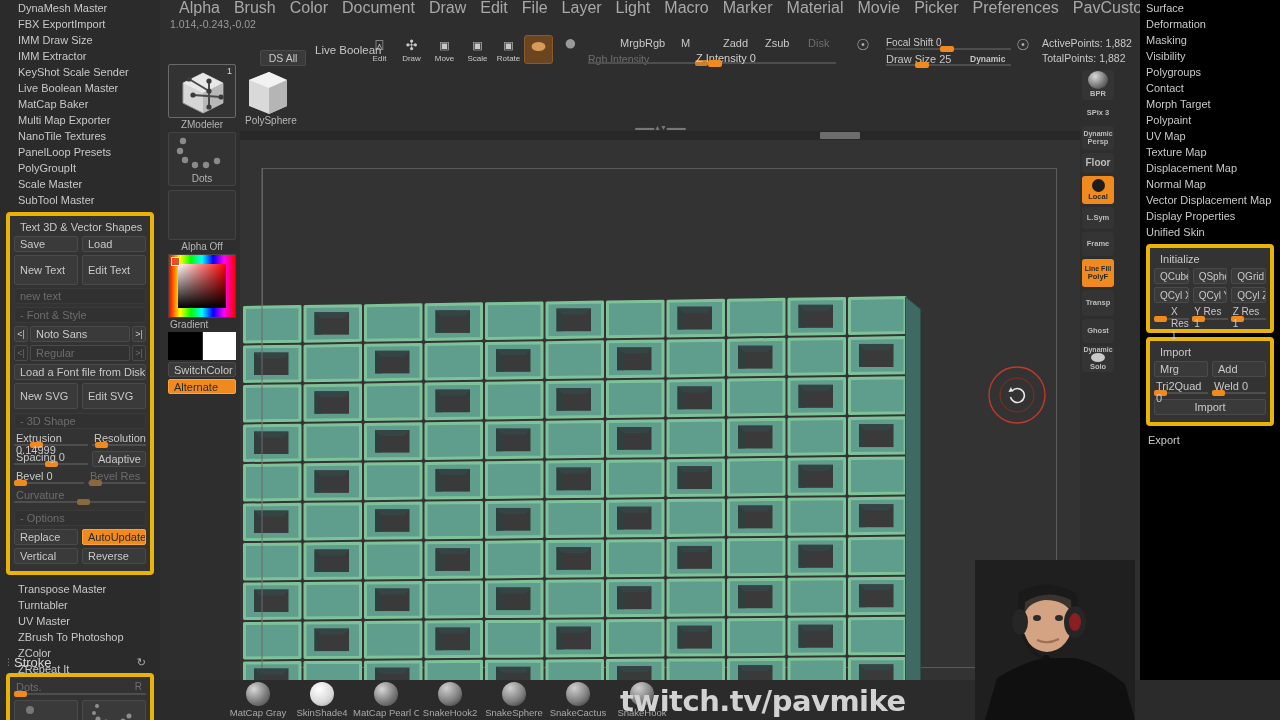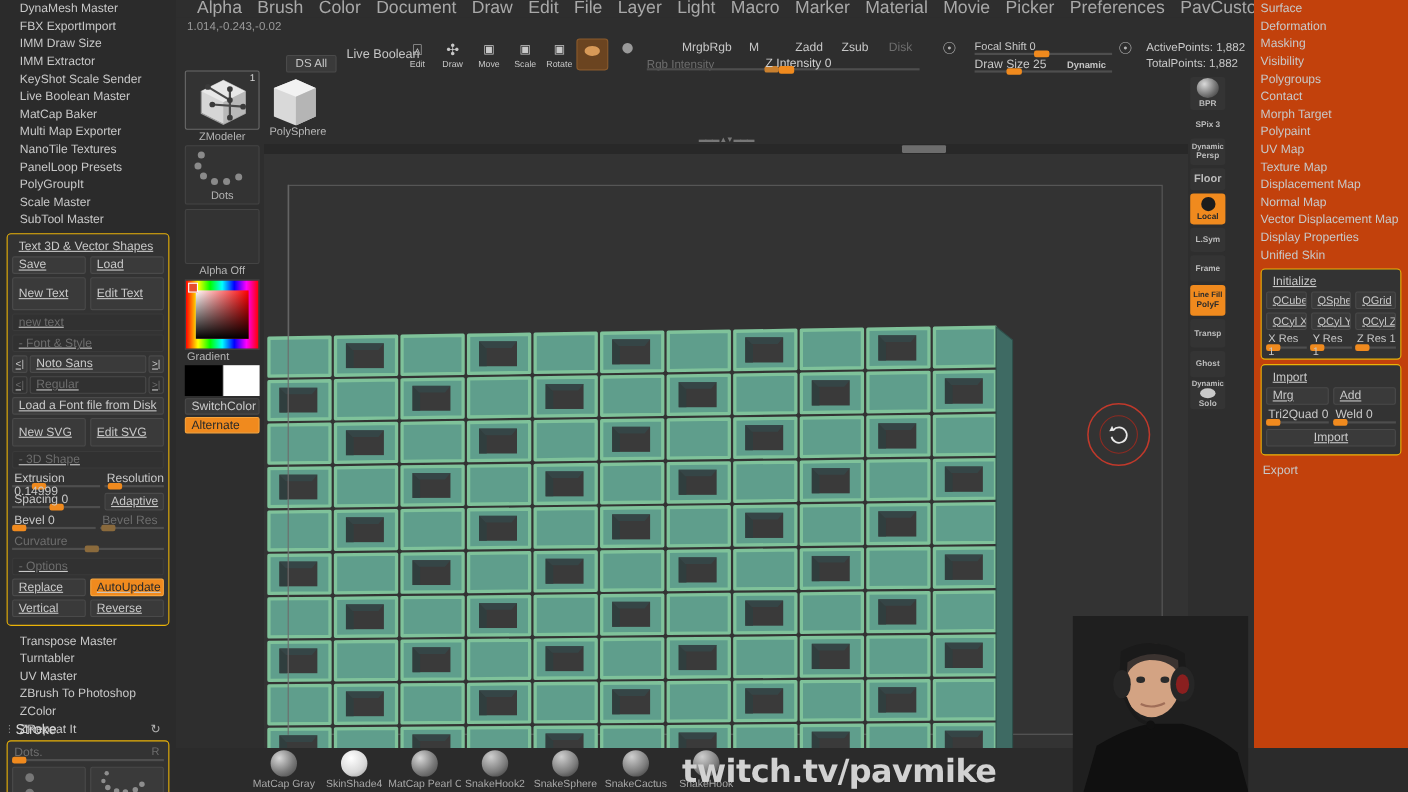--- a/index.html
+++ b/index.html
@@ -36,21 +36,21 @@
            display:flex; flex-direction:column; align-items:center; justify-content:flex-end; }
   .sqbtn .lbl { font-size:8px; line-height:8px; padding-bottom:1px; }
   .sqbtn .gly { position:absolute; top:3px; left:0; right:0; text-align:center; font-size:14px; line-height:14px; }
 
   .modebtn { position:absolute; top:5px; height:16px; border-radius:2px; padding:0 8px;
              display:flex; align-items:center; font-size:11px; }
 
   
   #lefttray { position:absolute; left:0; top:0; width:160px; height:720px; background:#2b2b2b; }
   .plugrow { height:16px; line-height:16px; padding-left:18px; font-size:11px; color:#c8c8c8; }
-  .subpanel { margin:4px 6px 0 6px; border:1px solid #eab308; border-radius:4px; background:#333; padding:4px;text-decoration:underline; }
+  .subpanel { margin:4px 6px 0 6px; border:4px solid #eab308; border-radius:4px; background:#333; padding:4px; }
   .panelhdr { font-size:11px; color:#c8c8c8; padding:1px 0 3px 6px; }
   .row2 { display:flex; gap:4px; margin-bottom:3px; }
   .row2 > * { flex:1; height:16px; }
   .fullbar { height:16px; margin-bottom:3px; }
   .sliderrow { position:relative; height:16px; margin-bottom:3px; }
   .sliderrow .txt { position:absolute; left:2px; top:0; font-size:11px; line-height:12px; z-index:2;}
   .sliderrow .trk { position:absolute; left:0; right:0; top:12px; height:2px; background:#4e4e4e; }
   .sliderrow .knb { position:absolute; top:10px; width:13px; height:6px; background:#f08a1e; border-radius:2px; }
 
   
@@ -60,21 +60,21 @@
   .slot .cap { text-align:center; font-size:10px; color:#b5b5b5; padding-top:1px; }
 
   
   #rshelf { position:absolute; left:1082px; top:70px; width:34px; }
   .rbtn { width:32px; margin-bottom:3px; border-radius:3px; background:#343434;
           display:flex; flex-direction:column; align-items:center; justify-content:center;
           font-size:8px; color:#bdbdbd; position:relative; padding-bottom:1px;}
   .rbtn.on { background:#f08a1e; color:#2a2a2a; }
 
   
-  #righttray { position:absolute; left:1140px; top:0; width:140px; height:720px; background:#c2410c; }
+  #righttray { position:absolute; left:1140px; top:0; width:140px; height:720px; background:#000000; }
   .trow { height:16px; line-height:16px; padding-left:6px; font-size:11px; color:#c8c8c8; }
 
   
   #canvas { position:absolute; left:240px; top:140px; width:840px; height:540px; background:#333333; }
   #docframe { position:absolute; left:22px; top:28px; width:795px; height:500px; border:1px solid #5a5a5a; }
 
   
   #bottombar { position:absolute; left:160px; top:680px; width:1120px; height:40px; background:#2b2b2b; }
   .matslot { position:absolute; top:2px; width:66px; text-align:center; }
   .matsphere { width:24px; height:24px; border-radius:50%; margin:0 auto;
@@ -765,21 +765,21 @@
             <div class="btn" style="font-size: 10px;">QGrid</div>
           </div>
           <div class="row2">
             <div class="btn" style="font-size: 10px;">QCyl X</div>
             <div class="btn" style="font-size: 10px;">QCyl Y</div>
             <div class="btn" style="font-size: 10px;">QCyl Z</div>
           </div>
         </div>
       <div id="initres" style="display:flex;gap:3px">
           <div class="sliderrow" style="flex: 1 1 0%;">
-            <div class="txt" style="font-size: 10px;">X Res 1</div>
+            <div class="txt" style="font-size: 10px; margin-left: 15px;">X Res 1</div>
             <div class="trk"></div>
             <div class="knb" style="left: 0px;"></div>
           </div>
           <div class="sliderrow" style="flex: 1 1 0%;">
             <div class="txt" style="font-size: 10px;">Y Res 1</div>
             <div class="trk"></div>
             <div class="knb" style="left: 0px;"></div>
           </div>
           <div class="sliderrow" style="flex: 1 1 0%;">
             <div class="txt" style="font-size: 10px;">Z Res 1</div>

